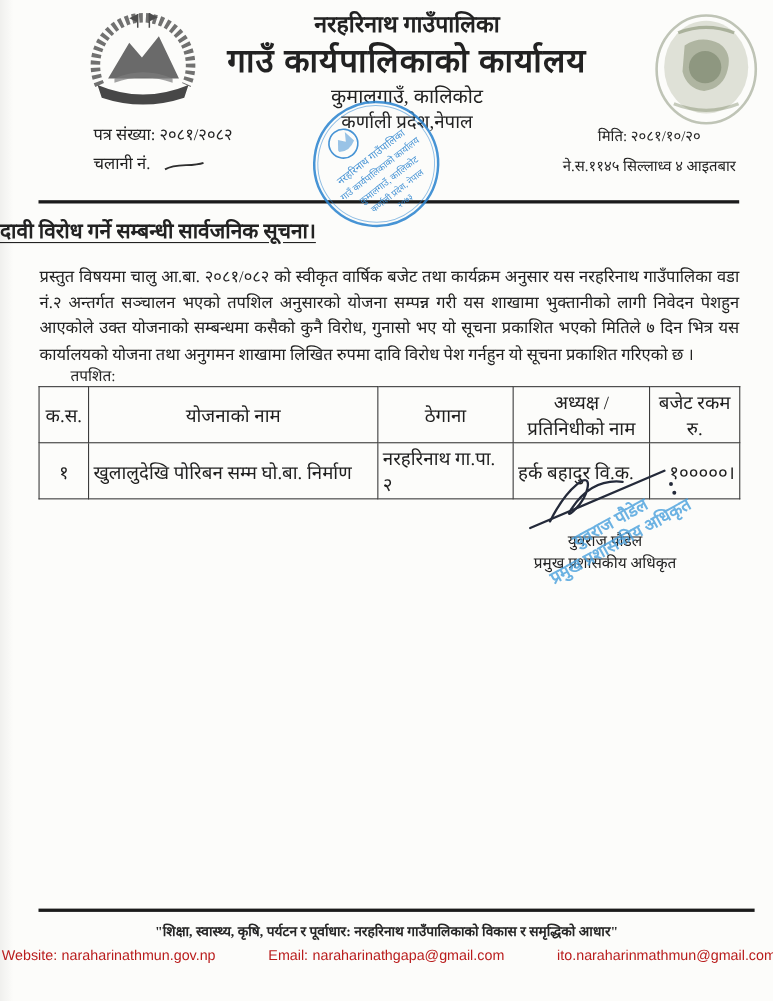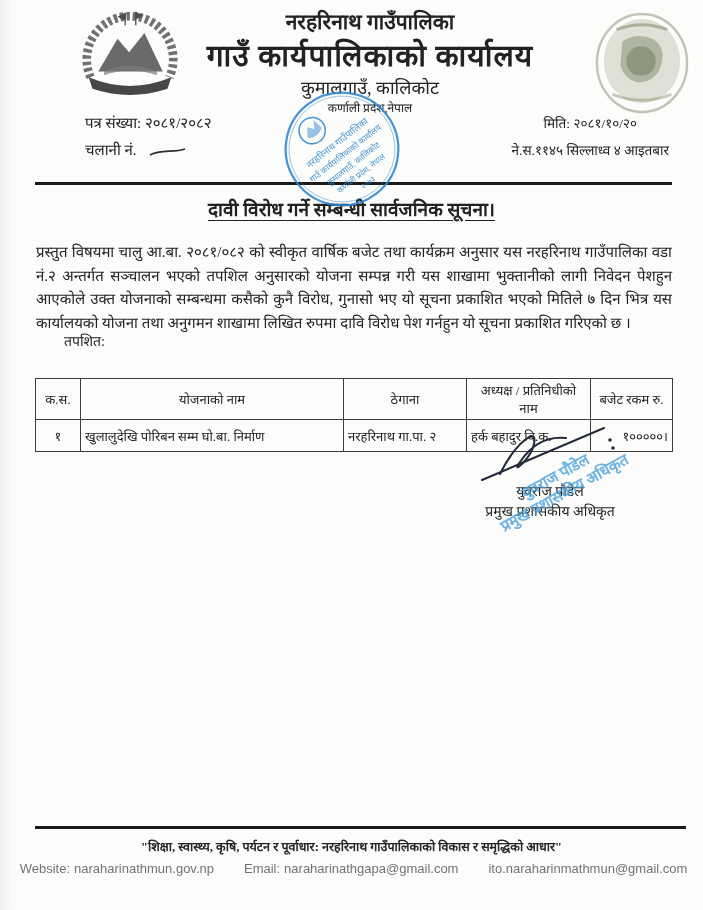--- a/index.html
+++ b/index.html
@@ -11,68 +11,68 @@
   .page::before{content:"";position:absolute;inset:0;pointer-events:none;
     background:linear-gradient(90deg,rgba(0,0,0,.05),rgba(0,0,0,0) 12px);}
 
   
   .emblem-left{position:absolute;left:76px;top:8px;width:108px;height:100px;}
   .emblem-right{position:absolute;left:593px;top:12px;width:98px;height:104px;}
   .head{position:absolute;left:168px;top:10px;width:404px;text-align:center;line-height:1.18;}
   .head .l1{font-size:21px;font-weight:bold;}
   .head .l2{font-size:30px;font-weight:bold;margin-top:3px;letter-spacing:1px;}
   .head .l3{font-size:18px;margin-top:5px;}
-  .head .l4{font-size:12px;margin-top:2px;}
+  .head .l4{font-size:17px;margin-top:2px;}
 
   
   .meta-left{position:absolute;left:85px;top:110px;font-size:15px;line-height:27px;}
   .meta-right{position:absolute;right:34px;top:110px;font-size:13.5px;line-height:27px;text-align:center;}
   .dash-svg{vertical-align:middle;margin-left:10px;}
 
   
   .round-stamp{position:absolute;left:281px;top:88px;width:122px;height:122px;
     transform:rotate(-38deg);opacity:.88;z-index:5;}
   .round-stamp text{font-family:"Liberation Serif",serif;}
 
   .rule{position:absolute;background:#1b1b1b;}
   .rule-top{left:35px;top:182px;width:637px;height:3px;}
   .rule-bottom{left:35px;top:826px;width:651px;height:3px;}
 
-  .notice-title{position:absolute;left:0;top:196px;width:703px;text-align:center;
+  .notice-title{position:absolute;left:0;top:196px;width:703px;
     font-size:19px;font-weight:bold;}
   .notice-title span{text-decoration:underline;text-underline-offset:4px;}
 
   .notice-body{position:absolute;left:36px;top:226px;width:636px;
     font-size:15px;line-height:23.5px;text-align:justify;}
 
   .details-label{position:absolute;left:64px;top:331px;font-size:14px;}
 
   table.plans{position:absolute;left:35px;top:351px;width:637px;border-collapse:collapse;
-    font-size:13px;color:#1e1e1e;table-layout:fixed;margin-top:27px;}
+    font-size:17px;color:#1e1e1e;table-layout:fixed;}
   table.plans th,table.plans td{border:1.3px solid #3c3c3c;padding:2px 4px;}
   table.plans th{font-weight:normal;height:34px;text-align:center;}
   table.plans td{height:27px;}
   .col-sn{width:45px;} .col-plan{width:263px;} .col-addr{width:123px;}
   .col-chair{width:124px;} .col-budget{width:82px;}
   td.c{text-align:center;} td.pl{padding-left:10px;} td.r{text-align:right;padding-right:16px;}
 
   
   .signature-svg{position:absolute;left:472px;top:420px;width:150px;height:64px;}
   .sig-name{position:absolute;left:455px;top:481px;width:190px;text-align:center;font-size:14px;}
   .sig-title{position:absolute;left:435px;top:501px;width:230px;text-align:center;font-size:14px;}
   .officer-stamp{position:absolute;left:497px;top:500px;transform:rotate(-29deg);
     transform-origin:left center;color:#49a0dd;font-weight:bold;font-size:15.5px;
     line-height:19px;text-align:center;opacity:.8;white-space:nowrap;z-index:2;}
 
   
   .motto{position:absolute;left:0;top:838px;width:703px;text-align:center;
     font-size:12.5px;font-weight:600;color:#262626;}
   .contacts{position:absolute;left:35px;top:861px;width:637px;display:flex;
-    justify-content:center;gap:30px;font-family:"Liberation Sans","DejaVu Sans",sans-serif;
-    font-size:13px;color:#737373;}
+    justify-content:center;gap:48px;font-family:"Liberation Sans","DejaVu Sans",sans-serif;
+    font-size:13px;color:#b91c1c;}
   .contacts b{font-weight:normal;margin-right:4px;}
 </style>
 </head>
 <body>
 
 <div class="page">
 
   <svg class="emblem-left" viewBox="0 0 110 104">
     <path d="M14,72 A45,45 0 1 1 96,72" fill="none" stroke="#4d4d4d" stroke-width="9" stroke-dasharray="3.6,3" opacity="0.8"></path>
     <line x1="50" y1="18" x2="50" y2="5" stroke="#4d4d4d" stroke-width="1.4"></line>

